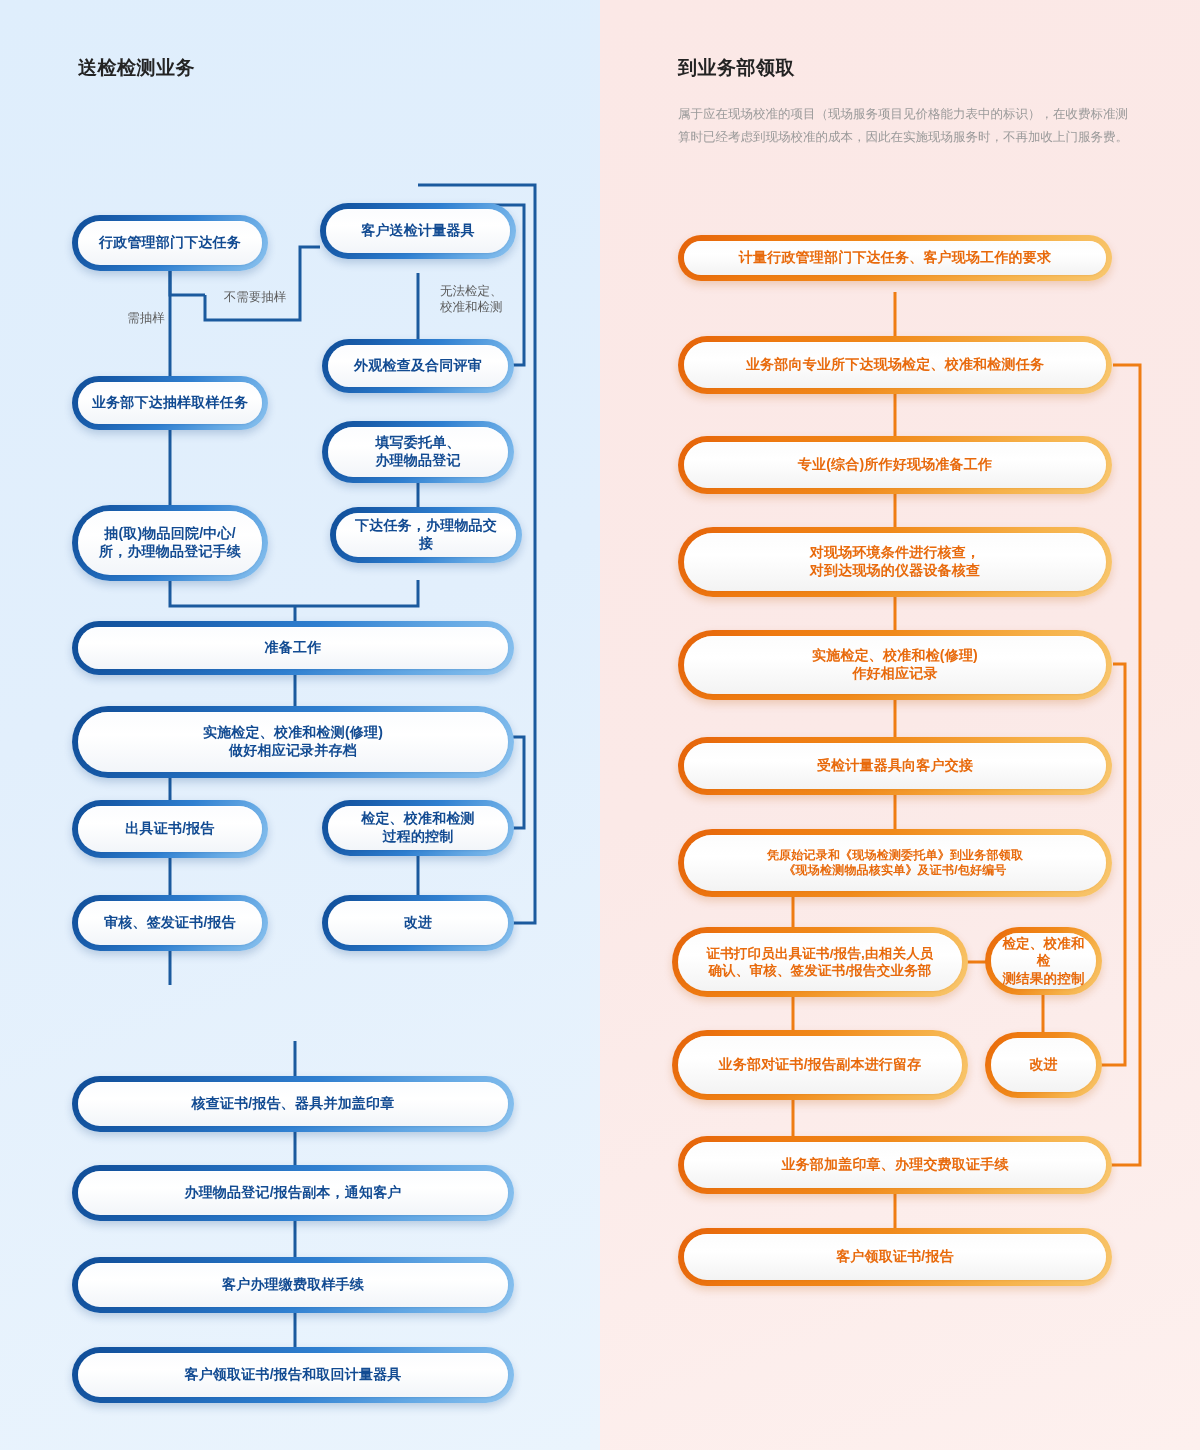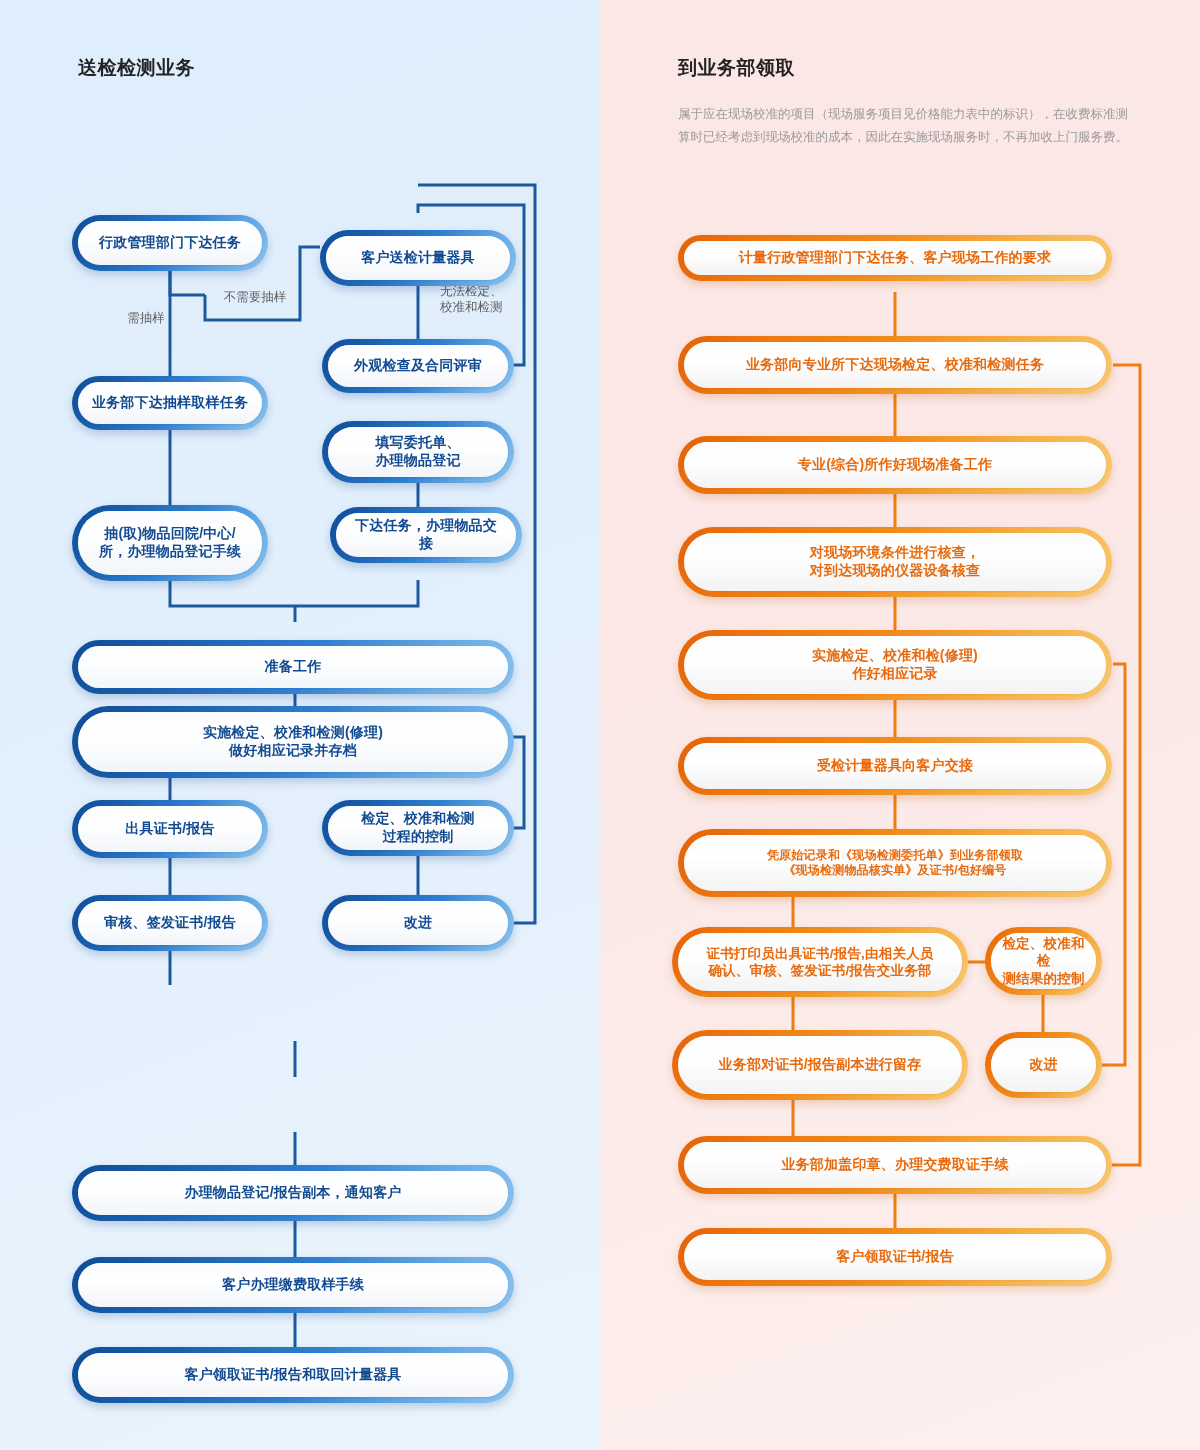--- a/index.html
+++ b/index.html
@@ -183,21 +183,21 @@
 
   <div class="edge-label" style="left:207px; top:290px; width:96px; text-align:center;">不需要抽样</div>
 
   <div class="edge-label" style="left:440px; top:284px; width:100px; text-align:left;">无法检定、
 校准和检测</div>
 
   <div class="node blue" style="left:72px; top:215px; width:196px; height:56px;">
     <div class="inner" style="font-size:14px;">行政管理部门下达任务</div>
   </div>
 
-  <div class="node blue" style="left:320px; top:230px; width:196px; height:56px;">
+  <div class="node blue" style="left:320px; top:203px; width:196px; height:56px;">
     <div class="inner" style="font-size:14px;">客户送检计量器具</div>
   </div>
 
   <div class="node blue" style="left:322px; top:339px; width:192px; height:54px;">
     <div class="inner" style="font-size:14px;">外观检查及合同评审</div>
   </div>
 
   <div class="node blue" style="left:72px; top:376px; width:196px; height:54px;">
     <div class="inner" style="font-size:14px;">业务部下达抽样取样任务</div>
   </div>
@@ -209,21 +209,21 @@
 
   <div class="node blue" style="left:72px; top:505px; width:196px; height:76px;">
     <div class="inner" style="font-size:14px; white-space:pre-line;">抽(取)物品回院/中心/
 所，办理物品登记手续</div>
   </div>
 
   <div class="node blue" style="left:330px; top:507px; width:192px; height:56px;">
     <div class="inner" style="font-size:14px;">下达任务，办理物品交接</div>
   </div>
 
-  <div class="node blue" style="left:72px; top:621px; width:442px; height:54px;margin-top:19px;">
+  <div class="node blue" style="left:72px; top:621px; width:442px; height:54px;">
     <div class="inner" style="font-size:14px;">准备工作</div>
   </div>
 
   <div class="node blue" style="left:72px; top:706px; width:442px; height:72px;">
     <div class="inner" style="font-size:14px; white-space:pre-line;">实施检定、校准和检测(修理)
 做好相应记录并存档</div>
   </div>
 
   <div class="node blue" style="left:72px; top:800px; width:196px; height:58px;">
     <div class="inner" style="font-size:14px;">出具证书/报告</div>
@@ -236,20 +236,23 @@
 
   <div class="node blue" style="left:72px; top:895px; width:196px; height:56px;">
     <div class="inner" style="font-size:14px;">审核、签发证书/报告</div>
   </div>
 
   <div class="node blue" style="left:322px; top:895px; width:192px; height:56px;">
     <div class="inner" style="font-size:14px;">改进</div>
   </div>
 
 
+  <div class="node blue" style="left:72px; top:1076px; width:442px; height:56px;">
+    <div class="inner" style="font-size:14px;">核查证书/报告、器具并加盖印章</div>
+  </div>
 
   <div class="node blue" style="left:72px; top:1165px; width:442px; height:56px;">
     <div class="inner" style="font-size:14px;">办理物品登记/报告副本，通知客户</div>
   </div>
 
   <div class="node blue" style="left:72px; top:1257px; width:442px; height:56px;">
     <div class="inner" style="font-size:14px;">客户办理缴费取样手续</div>
   </div>
 
   <div class="node blue" style="left:72px; top:1347px; width:442px; height:56px;">

